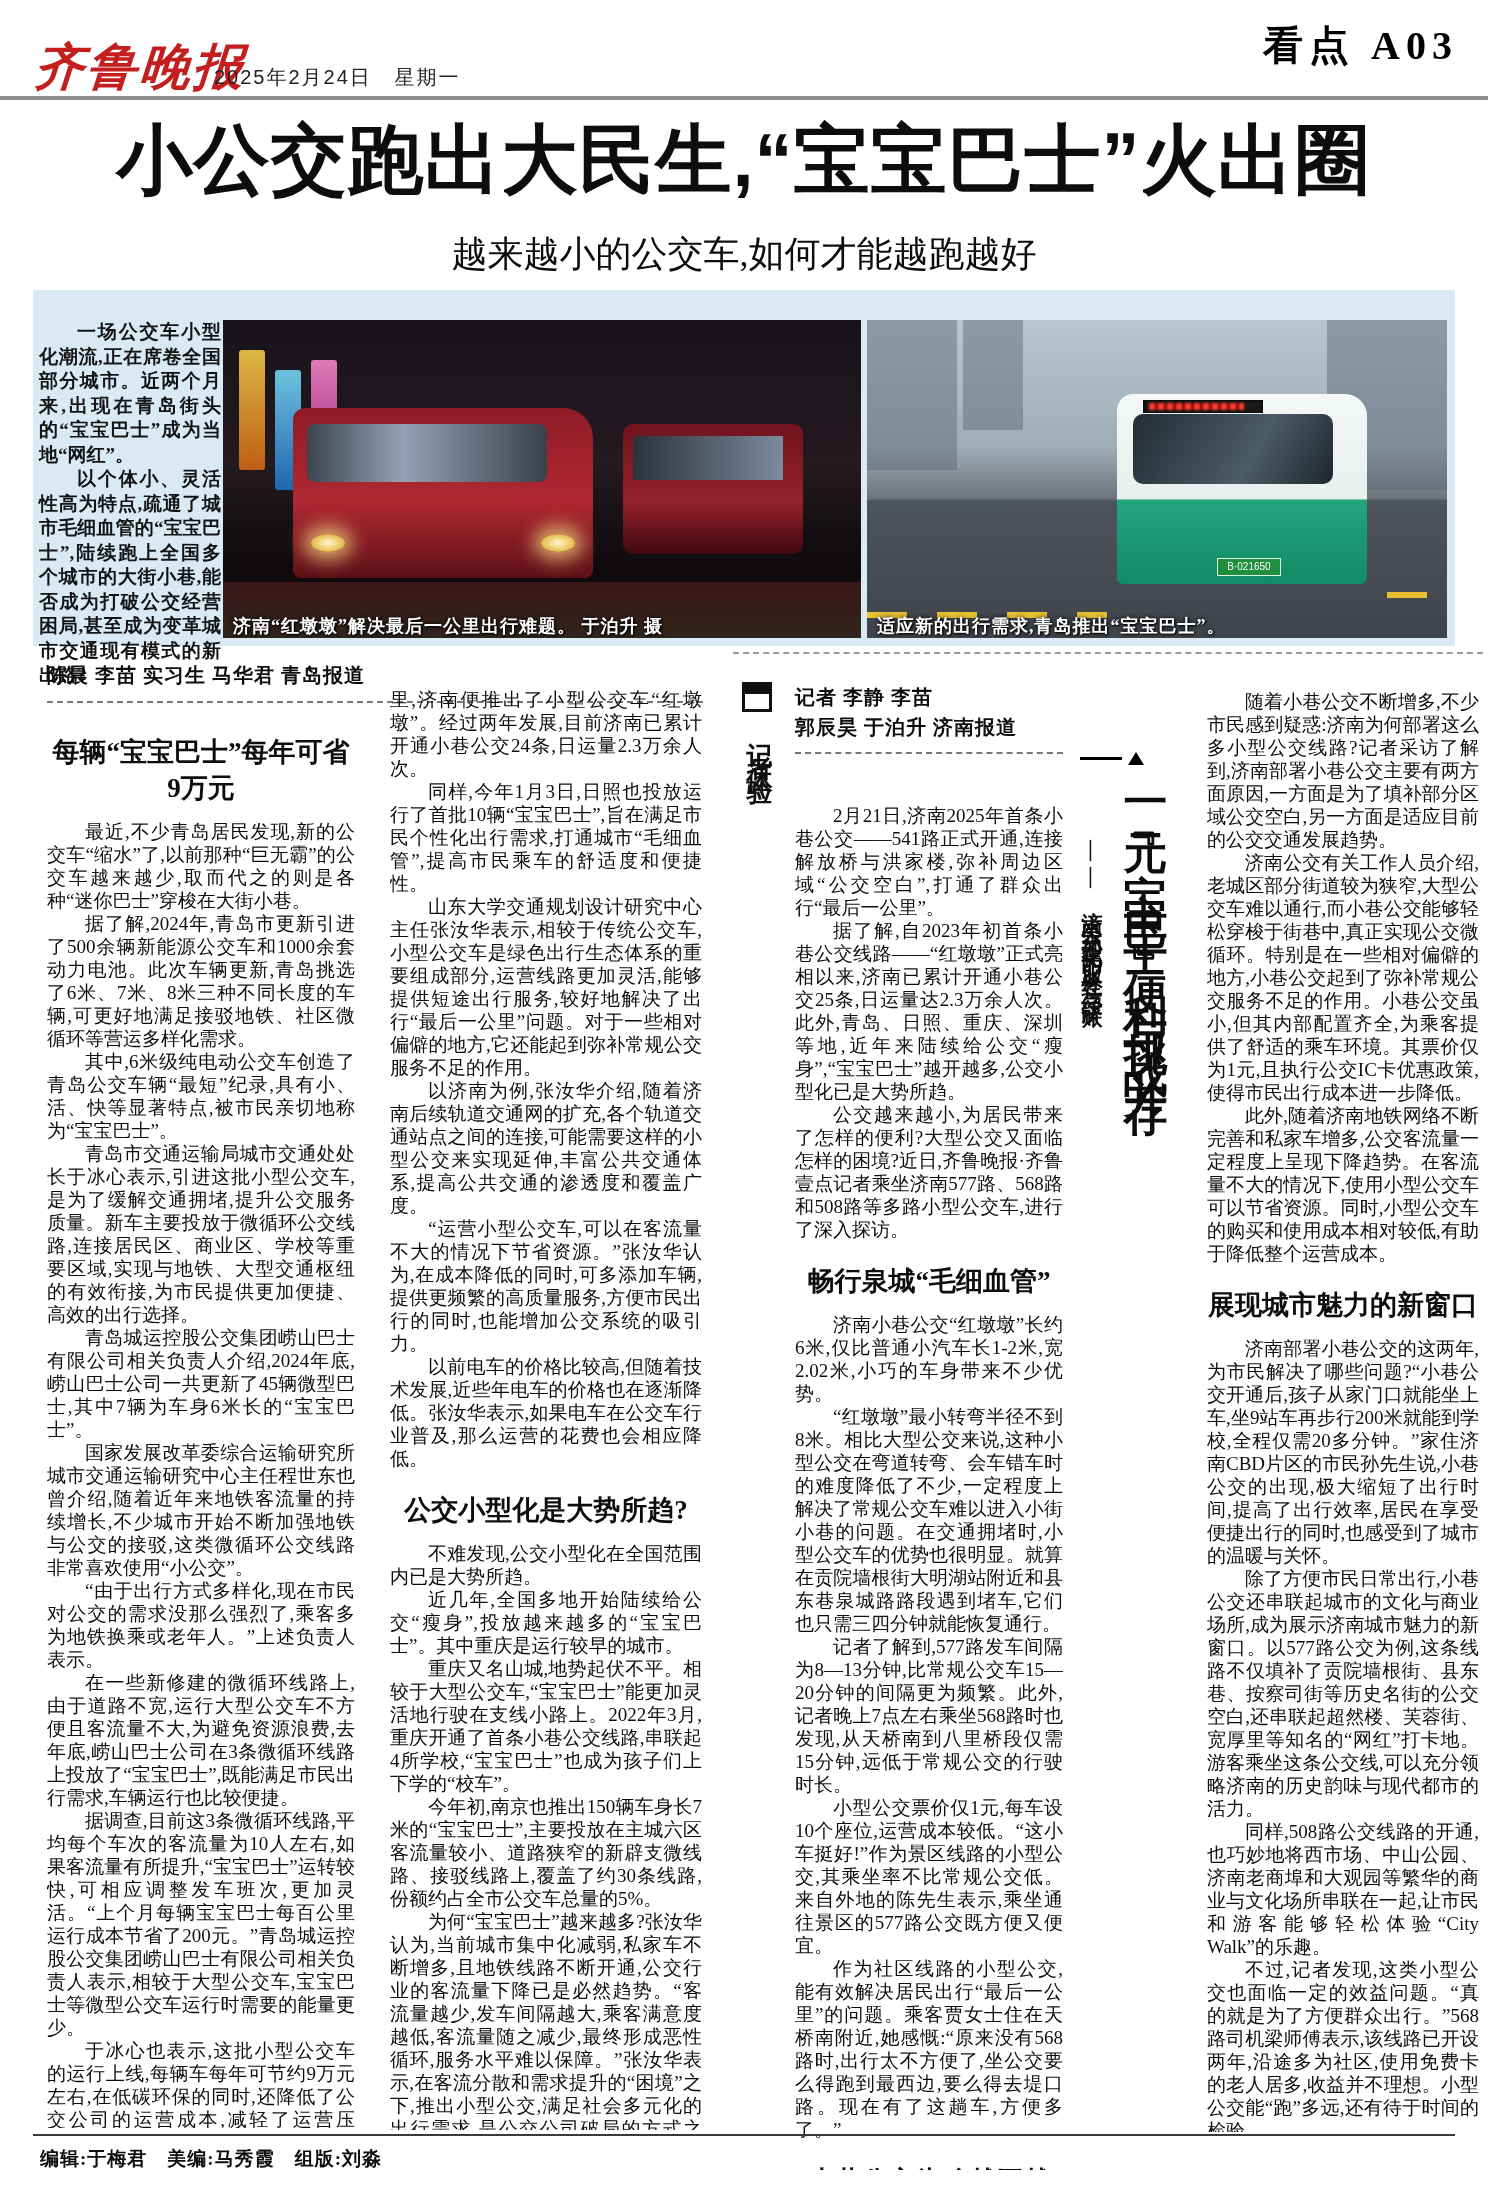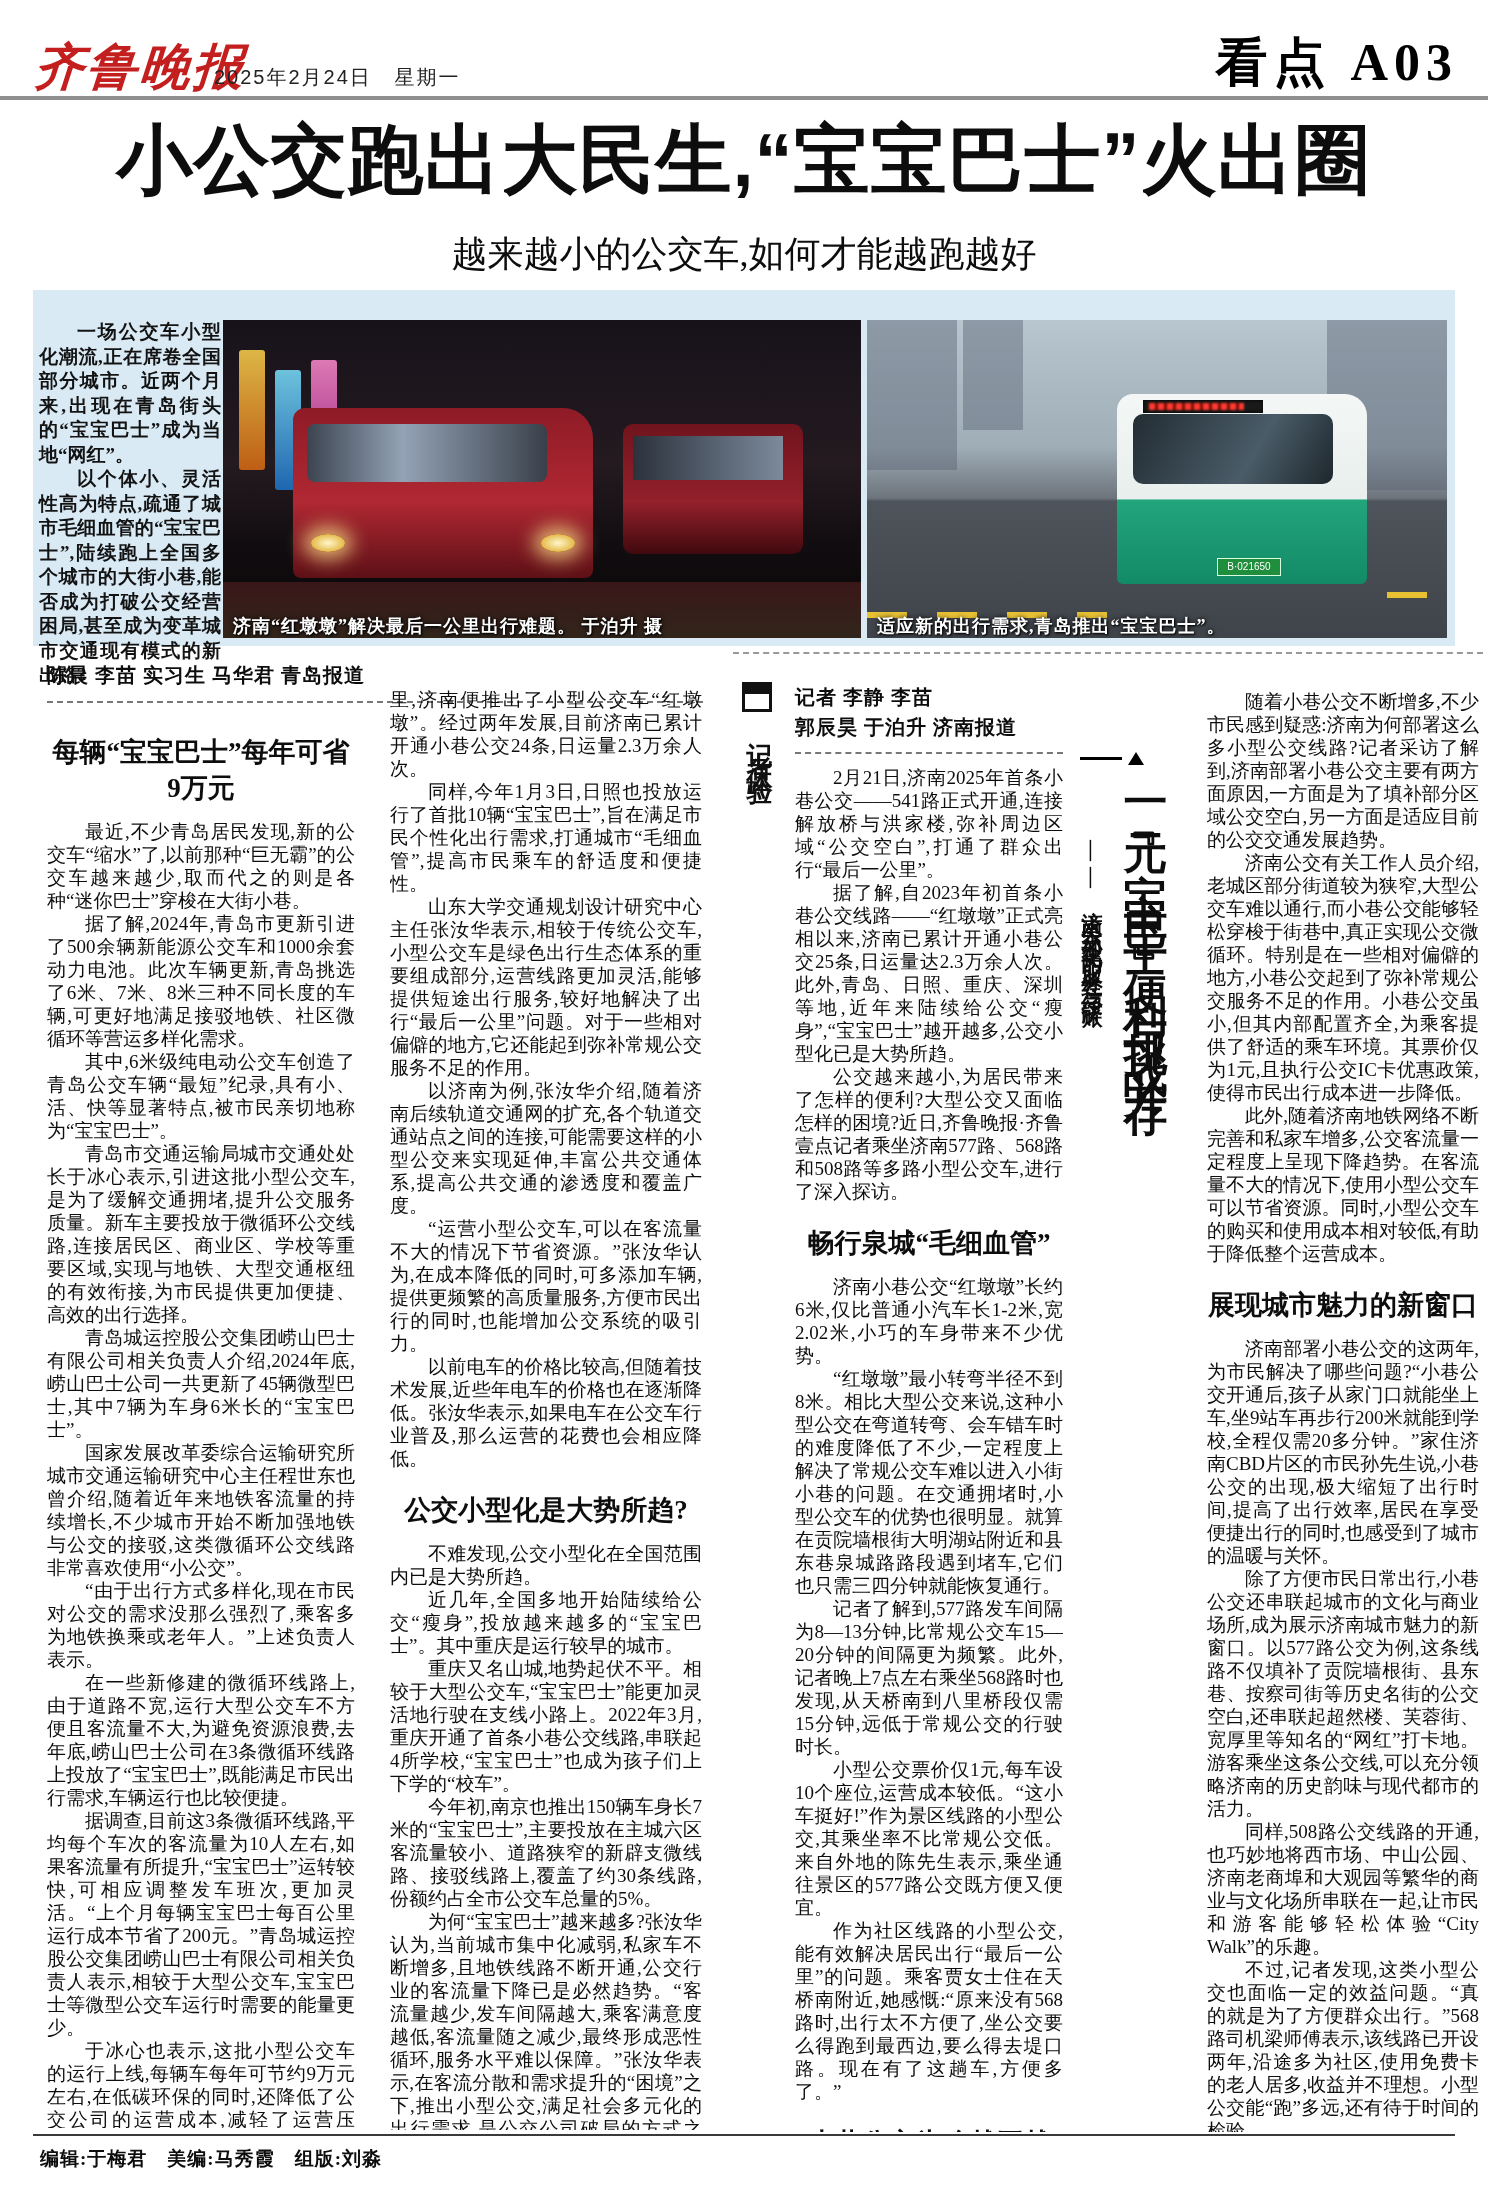--- a/index.html
+++ b/index.html
@@ -3,21 +3,21 @@
 <meta charset="utf-8">
 <style>
   html,body{margin:0;padding:0;background:#e8e8e8;}
   #page{position:relative;width:1488px;height:2185px;background:#ffffff;overflow:hidden;
         font-family:"Liberation Serif",serif;color:#0d0d0d;margin:0 auto;}
   .abs{position:absolute;}
   
   .logo{left:34px;top:34px;font-size:50px;font-weight:900;color:#c41f1f;
         font-style:italic;letter-spacing:3px;transform:skewX(-4deg);}
   .dateline{left:214px;top:64px;font-size:20px;color:#222;font-family:"Liberation Sans",sans-serif;letter-spacing:2px;}
-  .page-badge{right:30px;top:28px;font-size:52px;font-weight:900;letter-spacing:6px;color:#000;}
+  .page-badge{right:30px;top:18px;font-size:40px;font-weight:900;letter-spacing:6px;color:#000;}
   .header-rule{left:0;top:96px;width:1488px;height:4px;background:#8f8f8f;}
   
   .headline{left:30px;top:110px;width:1428px;text-align:center;font-size:76px;font-weight:900;
             font-family:"Liberation Sans",sans-serif;letter-spacing:1px;white-space:nowrap;}
   .subheadline{left:30px;top:230px;width:1428px;text-align:center;font-size:36px;font-weight:400;}
   
   .panel{left:33px;top:290px;width:1422px;height:356px;background:#d9eaf5;}
   .intro{position:absolute;left:6px;top:30px;width:182px;font-size:19px;line-height:24.5px;
          font-weight:600;text-align:justify;color:#131313;}
   .intro p{margin:0;text-indent:2em;}
@@ -52,21 +52,21 @@
   .plate{position:absolute;left:100px;bottom:8px;width:62px;height:16px;background:#1f8e3d;border:1px solid #d8ffe0;
            color:#fff;font-size:10px;line-height:15px;text-align:center;font-family:"Liberation Sans",sans-serif;}
   .lane{position:absolute;bottom:20px;height:6px;background:repeating-linear-gradient(90deg,#e8c133 0 40px,transparent 40px 70px);}
   
   .byline{font-weight:700;font-size:20px;letter-spacing:1px;border-bottom:2px dashed #777;}
   .byline-qd{left:47px;top:662px;width:656px;padding-bottom:12px;}
   .byline-jn{left:795px;top:682px;width:268px;line-height:30px;padding-bottom:10px;}
   .col{overflow:hidden;}
   .colA{left:47px;top:712px;width:308px;height:1416px;}
   .colB{left:390px;top:688px;width:312px;height:1442px;}
-  .colC{left:795px;top:766px;width:268px;height:1366px;}
+  .colC{left:795px;top:804px;width:268px;height:1366px;}
   .colE{left:1207px;top:690px;width:272px;height:1442px;}
   .news-p{margin:0;font-size:19px;line-height:23px;text-align:justify;text-indent:2em;}
   .news-p.cont{text-indent:0;}
   .news-h{margin:22px 0 14px;text-align:center;font-size:27px;font-weight:900;letter-spacing:0;}
   
   .module-rule{left:733px;top:652px;width:750px;border-top:2px dashed #999;}
   .exp-bar{left:742px;top:682px;width:30px;}
   .icon-notebook{width:24px;height:24px;border:3px solid #111;background:linear-gradient(#111 0 38%,#fff 38%);}
   .exp-label{margin-top:10px;writing-mode:vertical-rl;font-size:26px;letter-spacing:12px;font-weight:600;color:#111;}
   

